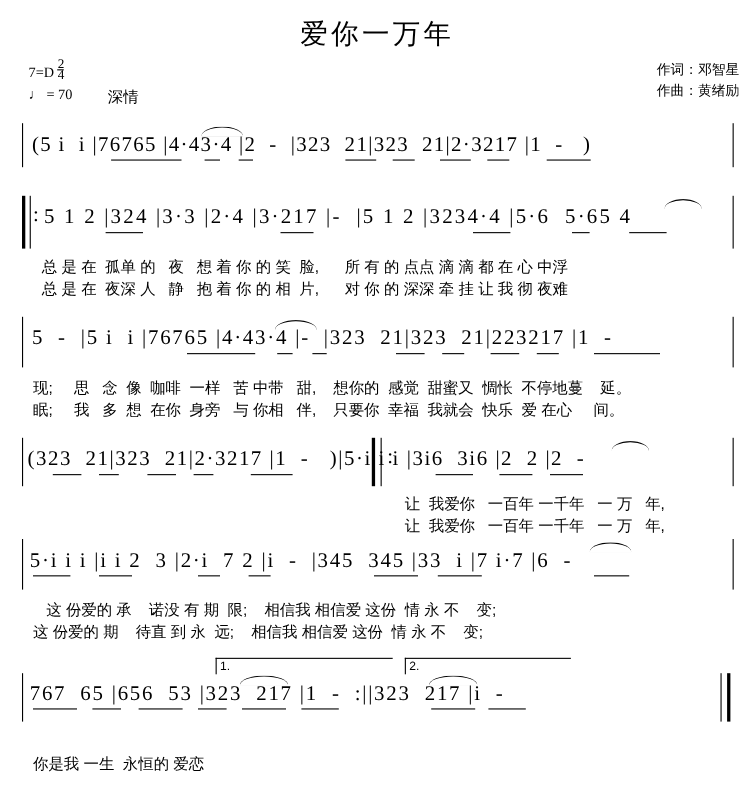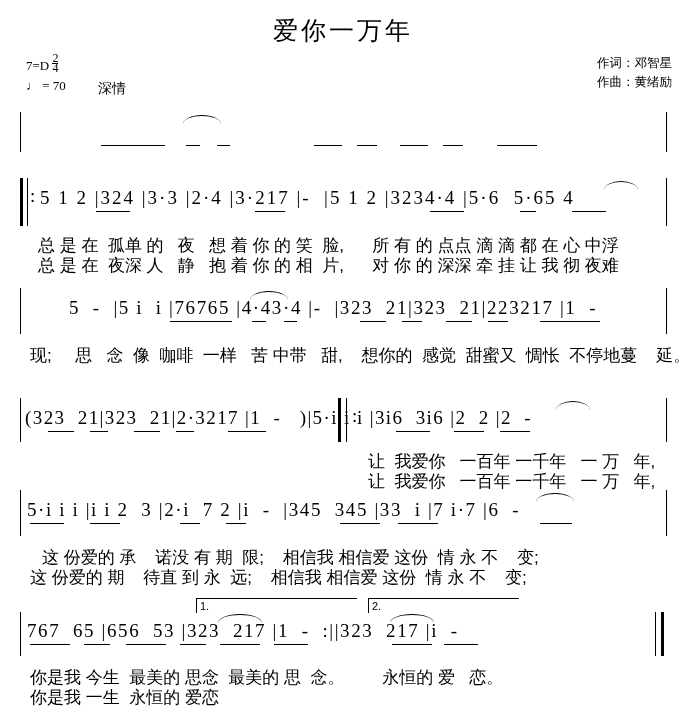--- a/index.html
+++ b/index.html
@@ -55,21 +55,21 @@
   .notes{
     position:absolute;
     font-family:"Liberation Serif", serif;
     font-size:19px;
     white-space:pre;
     letter-spacing:0px;
   }
   .lyr{
     position:absolute;
     font-family:"Liberation Sans", sans-serif;
-    font-size:17px;
+    font-size:14px;
     white-space:pre;
     letter-spacing:0px;
   }
   .tie{
     position:absolute;
     border-top:1.3px solid #000;
     border-radius:50%/100% 100% 0 0;
     height:8px;
     border-left:none;border-right:none;border-bottom:none;
   }
@@ -116,20 +116,21 @@
   <div class="expr">深情</div>
 
   <div class="credits">
     <div>作词：邓智星</div>
     <div>作曲：黄绪励</div>
   </div>
 
   <div class="sys" style="top:112px;height:46px;">
     <div class="barline" style="left:20px;top:0;height:40px;"></div>
     <div class="barline" style="left:666px;top:0;height:40px;"></div>
+    <div class="notes" style="left:29px;top:9px;letter-spacing:1.2px;">(5 i  i |76765 |4·43·4 |2  -  |323  21|323  21|2·3217 |1  -   )</div>
 
     <div class="under1" style="left:101px;top:33px;width:64px;"></div>
     <div class="under1" style="left:186px;top:33px;width:14px;"></div>
     <div class="under1" style="left:217px;top:33px;width:13px;"></div>
     <div class="under1" style="left:314px;top:33px;width:28px;"></div>
     <div class="under1" style="left:357px;top:33px;width:20px;"></div>
     <div class="under1" style="left:400px;top:33px;width:28px;"></div>
     <div class="under1" style="left:443px;top:33px;width:20px;"></div>
     <div class="under1" style="left:497px;top:33px;width:40px;"></div>
     <div class="tie" style="left:183px;top:3px;width:38px;"></div>
@@ -149,32 +150,33 @@
     <div class="under1" style="left:572px;top:33px;width:34px;"></div>
     <div class="tie" style="left:604px;top:3px;width:34px;"></div>
 
     <div class="lyr" style="left:38px;top:56px;">总 是 在  孤单 的   夜   想 着 你 的 笑  脸,      所 有 的 点点 滴 滴 都 在 心 中浮</div>
     <div class="lyr" style="left:38px;top:76px;">总 是 在  夜深 人   静   抱 着 你 的 相  片,      对 你 的 深深 牵 挂 让 我 彻 夜难</div>
   </div>
 
   <div class="sys" style="top:288px;height:100px;">
     <div class="barline" style="left:20px;top:0;height:46px;"></div>
     <div class="barline" style="left:666px;top:0;height:46px;"></div>
-    <div class="notes" style="left:29px;top:9px;letter-spacing:1.6px;margin-left:40px;">5  -  |5 i  i |76765 |4·43·4 |-  |323  21|323  21|223217 |1  -</div>
+    <div class="notes" style="left:29px;top:9px;letter-spacing:1.6px;">5  -  |5 i  i |76765 |4·43·4 |-  |323  21|323  21|223217 |1  -</div>
     <div class="under1" style="left:170px;top:33px;width:62px;"></div>
     <div class="under1" style="left:252px;top:33px;width:14px;"></div>
     <div class="under1" style="left:284px;top:33px;width:13px;"></div>
     <div class="under1" style="left:360px;top:33px;width:26px;"></div>
     <div class="under1" style="left:402px;top:33px;width:20px;"></div>
     <div class="under1" style="left:446px;top:33px;width:26px;"></div>
     <div class="under1" style="left:488px;top:33px;width:20px;"></div>
     <div class="under1" style="left:540px;top:33px;width:60px;"></div>
     <div class="tie" style="left:250px;top:3px;width:38px;"></div>
 
     <div class="lyr" style="left:30px;top:56px;">现;     思   念  像  咖啡  一样   苦 中带   甜,    想你的  感觉  甜蜜又  惆怅  不停地蔓    延。</div>
+    <div class="lyr" style="left:30px;top:76px;">眠;     我   多  想  在你  身旁   与 你相   伴,    只要你  幸福  我就会  快乐  爱 在心     间。</div>
   </div>
 
   <div class="sys" style="top:398px;height:90px;">
     <div class="barline" style="left:20px;top:0;height:44px;"></div>
     <div class="barline" style="left:666px;top:0;height:44px;"></div>
     <div class="notes" style="left:25px;top:9px;letter-spacing:1.4px;">(323  21|323  21|2·3217 |1  -   )|5·i i i |3i6  3i6 |2  2 |2  -</div>
     <div class="under1" style="left:48px;top:33px;width:26px;"></div>
     <div class="under1" style="left:90px;top:33px;width:18px;"></div>
     <div class="under1" style="left:134px;top:33px;width:26px;"></div>
     <div class="under1" style="left:176px;top:33px;width:18px;"></div>
@@ -224,18 +226,17 @@
     <div class="under1" style="left:220px;top:46px;width:40px;"></div>
     <div class="under1" style="left:274px;top:46px;width:34px;"></div>
     <div class="under1" style="left:392px;top:46px;width:40px;"></div>
     <div class="under1" style="left:444px;top:46px;width:34px;"></div>
     <div class="tie" style="left:218px;top:16px;width:44px;"></div>
     <div class="tie" style="left:390px;top:16px;width:44px;"></div>
 
     <div class="barline" style="left:655px;top:14px;height:44px;"></div>
     <div class="thickbar" style="left:661px;top:14px;height:44px;"></div>
 
-    <div class="lyr" style="left:30px;top:68px;">你是我 今生  最美的 思念  最美的 思  念。        永恒的 爱   恋。</div>
     <div class="lyr" style="left:30px;top:88px;">你是我 一生  永恒的 爱恋</div>
   </div>
 
 
 </div>
 
 </body></html>

